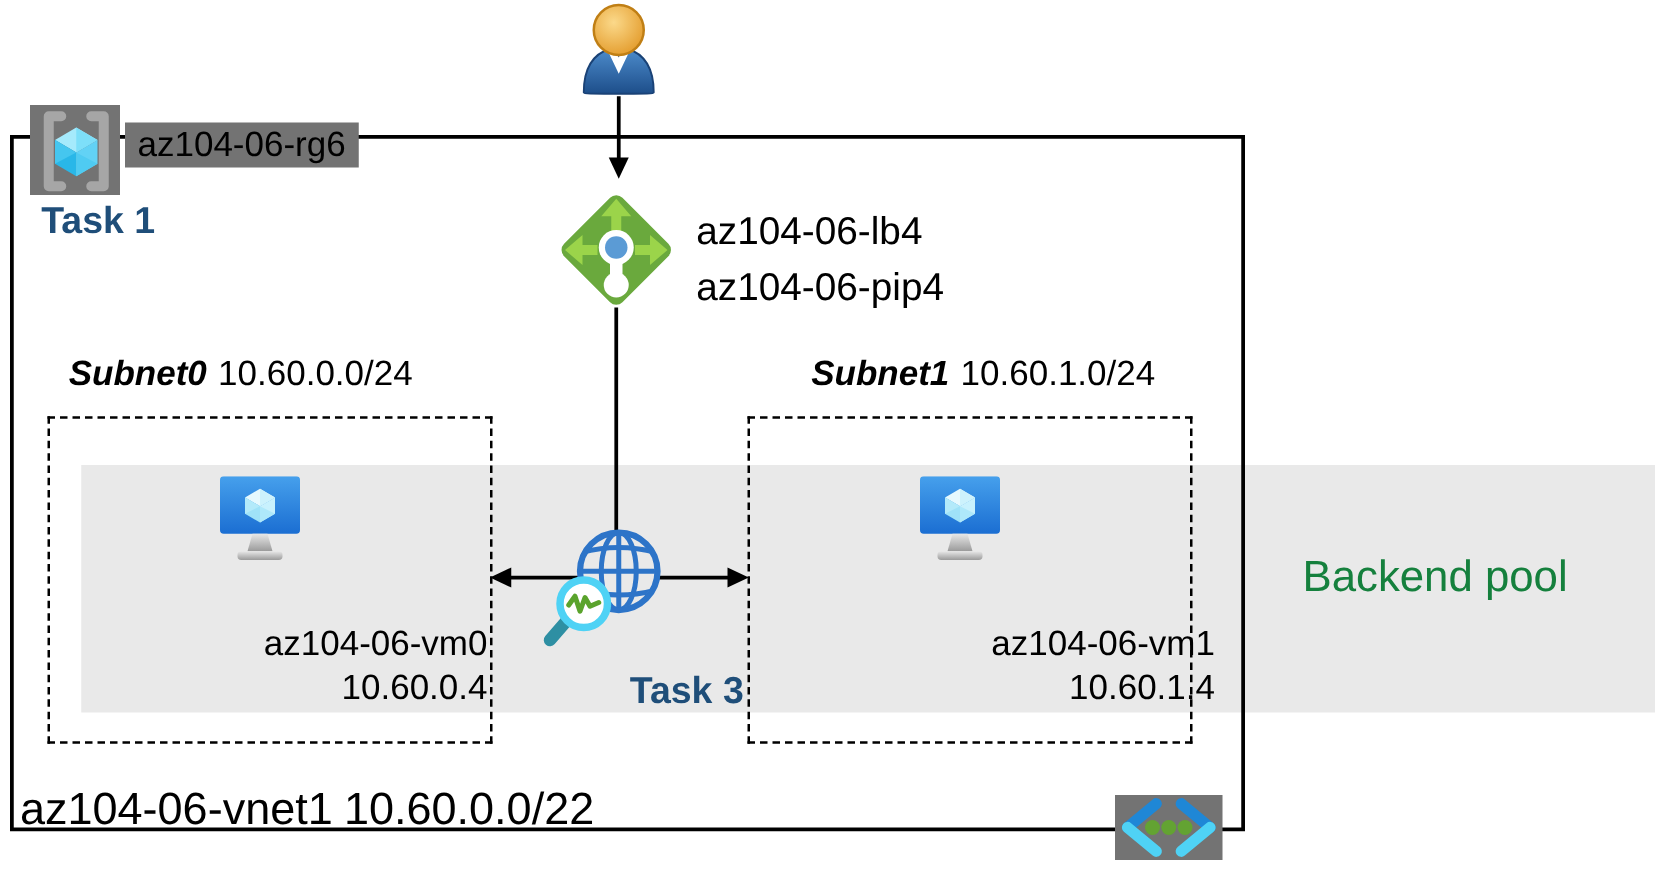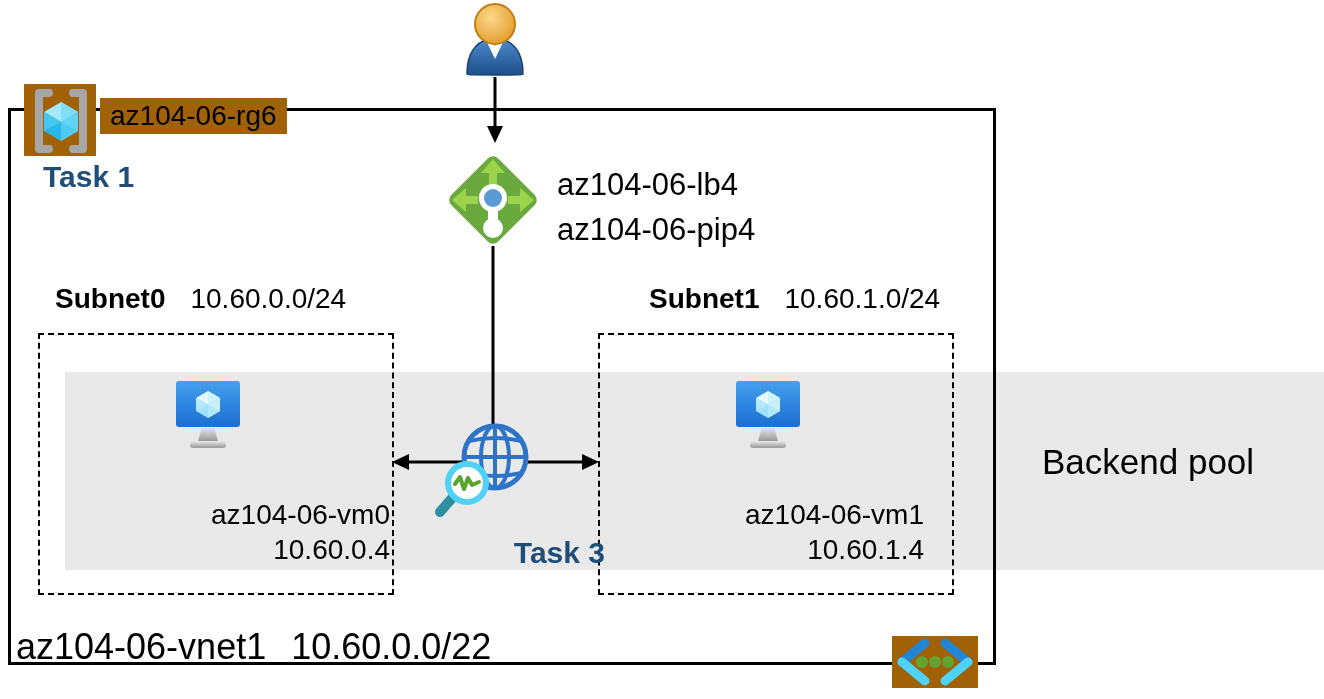--- a/index.html
+++ b/index.html
@@ -5,34 +5,34 @@
   html,body{margin:0;padding:0;background:#fff;}
   #canvas{
     position:relative;width:1324px;height:699px;background:#ffffff;
     font-family:"Liberation Sans",sans-serif;color:#000;overflow:hidden;
   }
   .abs{position:absolute;}
   .band{background:#e9e9e9;}
   .rg-rect{border:3px solid #000;}
   .subnet-box{border:2px dashed #000;}
   .lbl{white-space:nowrap;}
-  .bold{font-weight:bold;}
-  .task{font-weight:bold;color:#1f4e79;font-size:30px;margin-left:10px;}
-  .whitebg{background:#a16207;}
-  .cidr{margin-left:25px;}
+  .bold{font-weight:bold;font-style:italic;}
+  .task{font-weight:bold;color:#1f4e79;font-size:30px;}
+  .whitebg{background:#737373;}
+  .cidr{margin-left:9px;}
   .center{text-align:right;}
   svg{display:block;}
 </style>
 </head>
 <body>
 
 <div id="canvas">
 
   <div class="abs band" style="left:65px;top:372px;width:1259px;height:198px;"></div>
-  <div class="abs lbl" style="left:1042px;top:442px;font-size:35px;color:#000000;">Backend pool</div>
+  <div class="abs lbl" style="left:1042px;top:442px;font-size:35px;color:#15803d;">Backend pool</div>
 
   <svg class="abs" style="left:0;top:0;" width="1324" height="699" viewBox="0 0 1324 699">
 
     <line x1="495" y1="77" x2="495" y2="130" stroke="#000" stroke-width="3"></line>
     <polygon points="495,143 487,126 503,126" fill="#000"></polygon>
 
     <line x1="493" y1="246" x2="493" y2="460" stroke="#000" stroke-width="3"></line>
 
     <line x1="403" y1="462" x2="588" y2="462" stroke="#000" stroke-width="3"></line>
     <polygon points="392,462 409,454 409,470" fill="#000"></polygon>
@@ -136,21 +136,21 @@
       <polygon points="32,24 44,30 32,37" fill="#aee8fa"></polygon>
       <polygon points="26,46 38,46 42,60 22,60" fill="url(#vmStand)"></polygon>
       <rect x="14" y="60" width="36" height="7" rx="3" fill="url(#vmStand)"></rect>
     </svg>
   </div>
 
   <div class="abs center" style="left:38px;top:497px;width:352px;font-size:28px;line-height:35px;">
     <div>az104-06-vm0</div>
     <div>10.60.0.4</div>
   </div>
-  <div class="abs center" style="left:572px;top:497px;width:352px;font-size:28px;line-height:35px;">
+  <div class="abs center" style="left:620px;top:497px;width:352px;font-size:28px;line-height:35px;">
     <div>az104-06-vm1</div>
     <div>10.60.1.4</div>
   </div>
 
   <div class="abs" style="left:428px;top:402px;">
     <svg width="130" height="125" viewBox="0 0 130 125">
       <defs>
           <clipPath id="gclip">
             <circle cx="67" cy="55" r="29"></circle>
           </clipPath>

